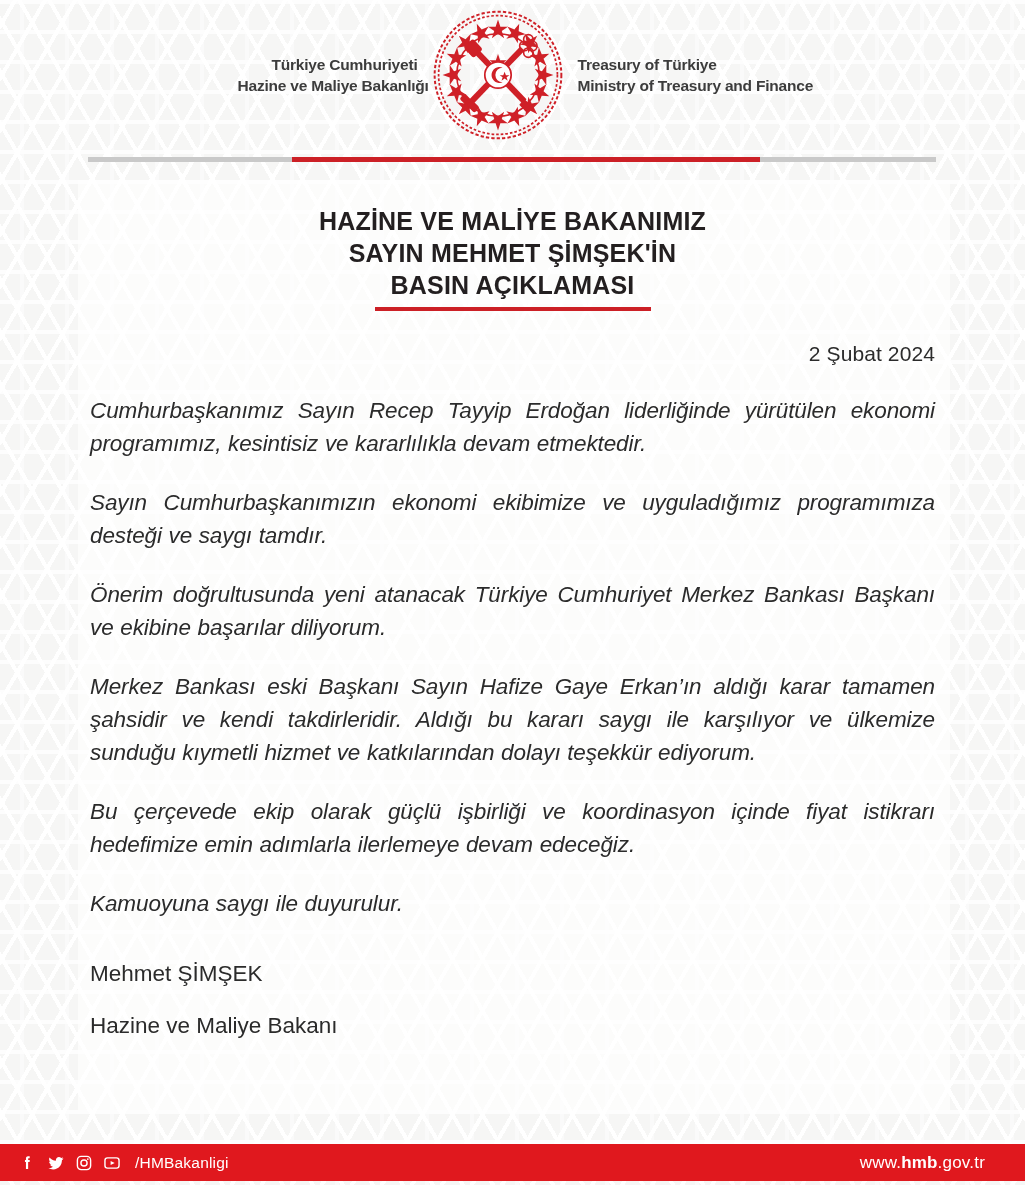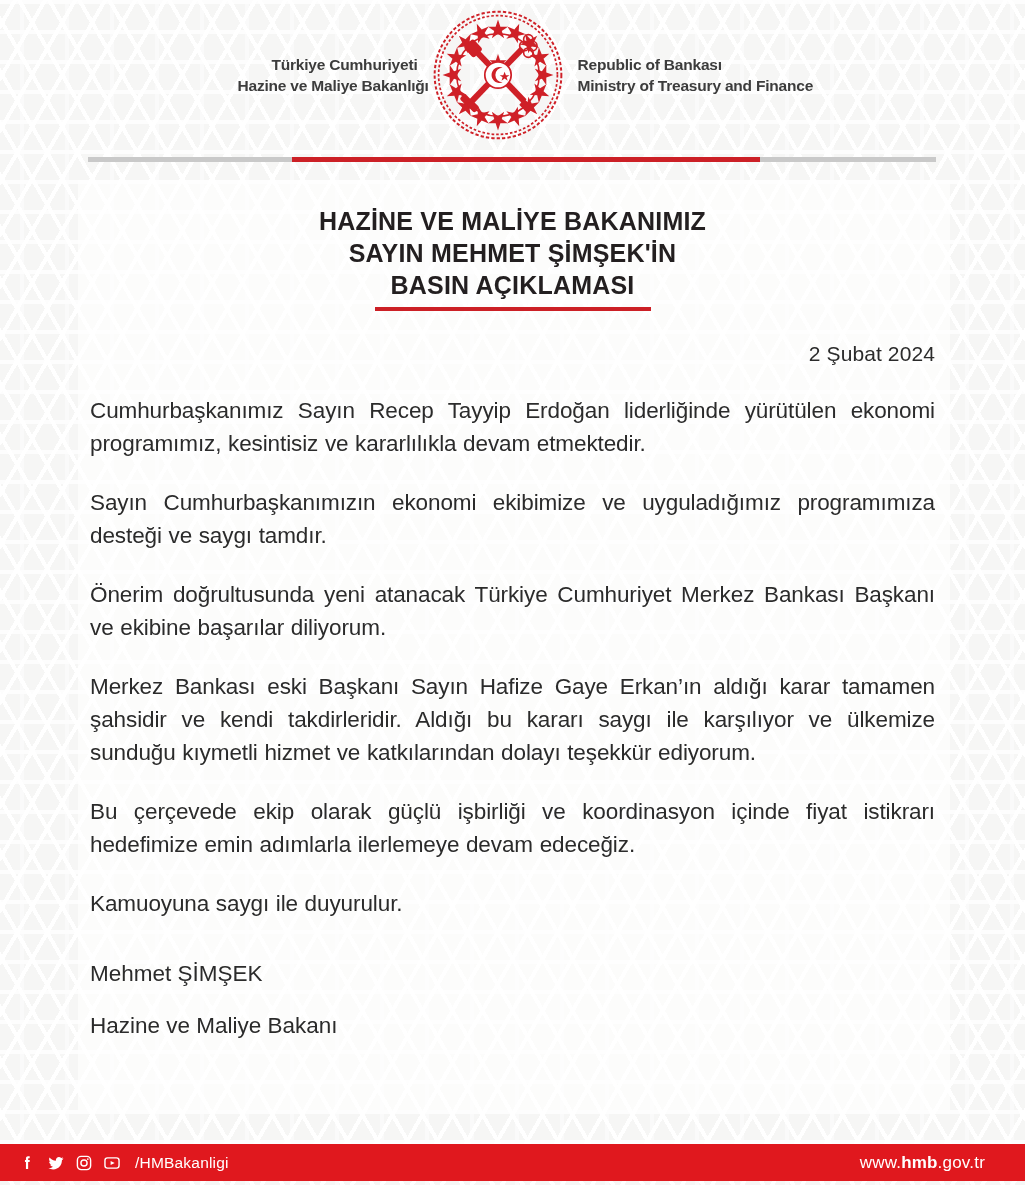--- a/index.html
+++ b/index.html
@@ -156,20 +156,21 @@
     letter-spacing: 0.1px;
   }
   .para {
     font-size: 22.5px;
     line-height: 33px;
     color: #2b2b2b;
     text-align: justify;
     margin: 0 0 26px 0;
     letter-spacing: -0.1px;
     word-spacing: 0.5px;
+    font-style: italic;
   }
   .para.no-justify {
     text-align: left;
   }
   .signature {
     margin-top: 38px;
     font-size: 22.5px;
     line-height: 31px;
     color: #2b2b2b;
     text-align: left;
@@ -290,21 +291,21 @@
             <polygon points="140,138 152,150 144,156 134,145"></polygon>
           </g>
 
           <circle cx="100" cy="100" r="20" fill="#ffffff" stroke="#cf2027" stroke-width="2.6"></circle>
           <path d="M107 89 A12 12 0 1 0 107 111 A9.6 9.6 0 1 1 107 89 Z" fill="#cf2027"></path>
           <polygon points="110,95 112,100.2 117.4,100.2 113,103.4 114.7,108.6 110,105.4 105.3,108.6 107,103.4 102.6,100.2 108,100.2" fill="#cf2027"></polygon>
         </svg>
       </div>
 
       <div class="logo-text right">
-        <div>Republic of Bankası</div>
+        <div>Treasury of Türkiye</div>
         <div>Ministry of Treasury and Finance</div>
       </div>
 
     </div>
   </div>
 
   <div class="divider">
     <div class="divider-red"></div>
   </div>
 

